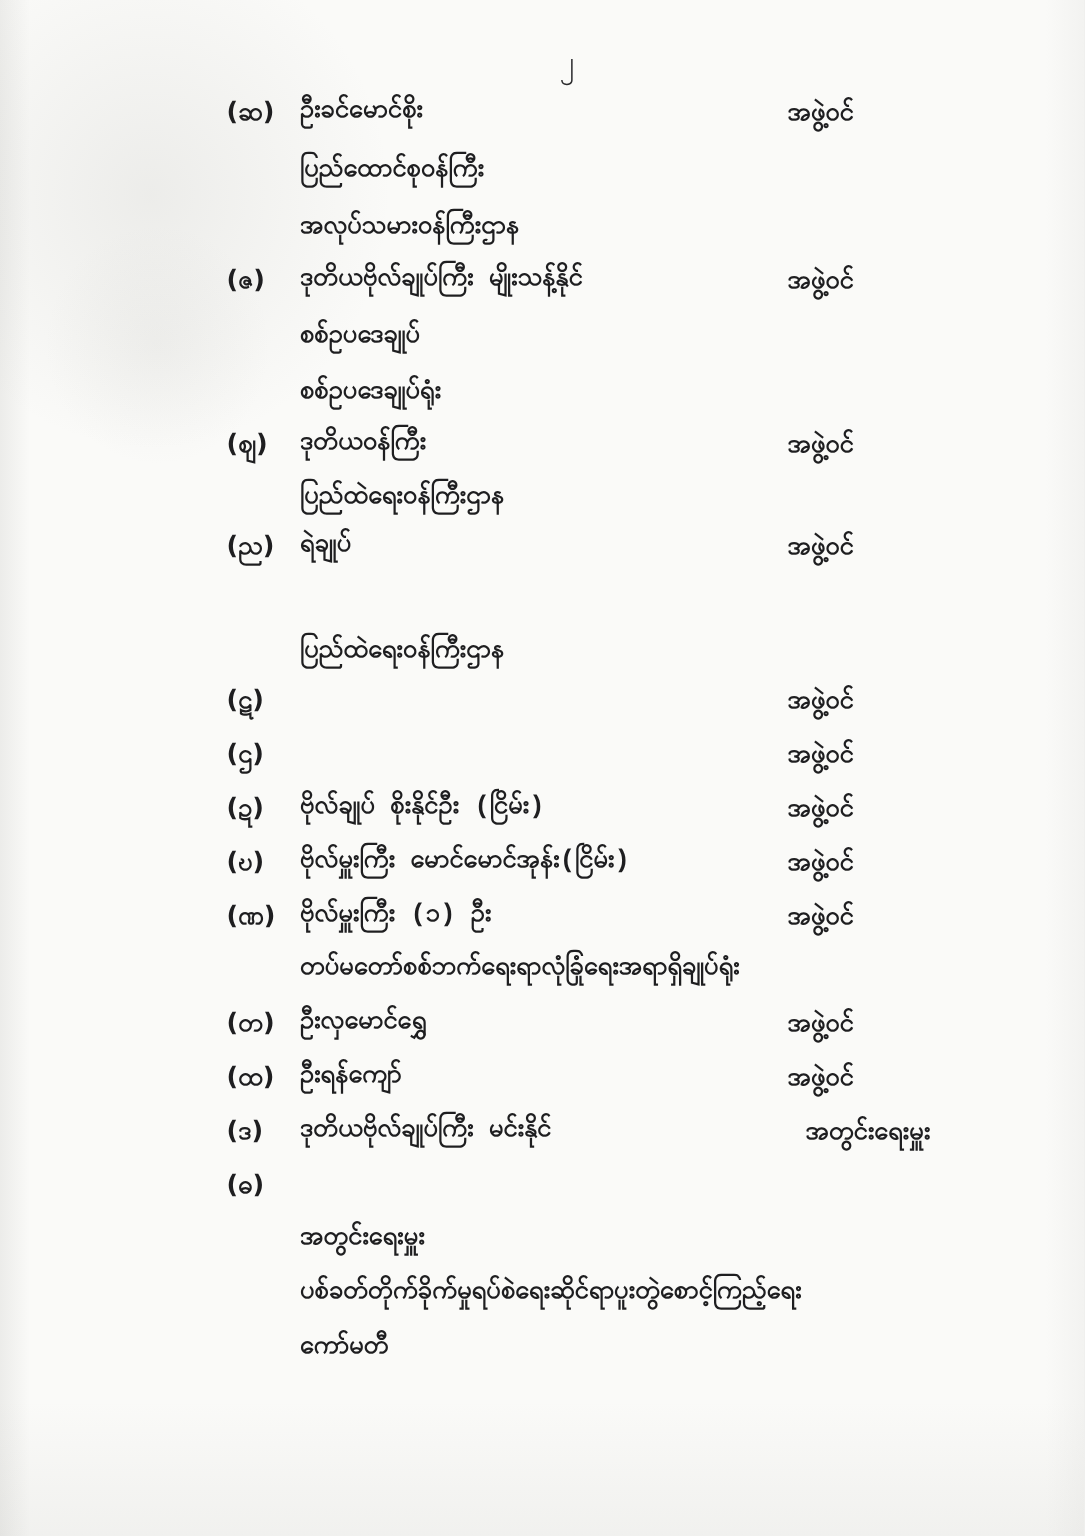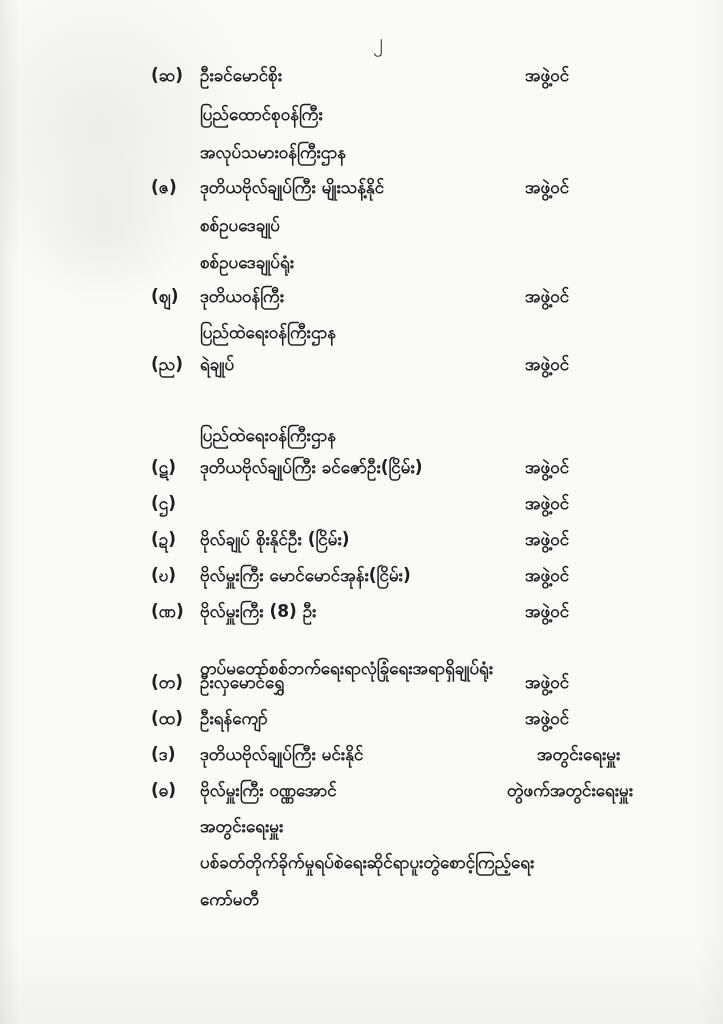--- a/index.html
+++ b/index.html
@@ -51,21 +51,21 @@
   .line {
     position: absolute;
     left: 0; width: 100%;
     height: 32px;
     font-size: 17px;
     font-weight: 600;
     line-height: 30px;
     white-space: nowrap;
   }
   .enum  { position: absolute; left: 151px; }
-  .txt   { position: absolute; left: 200px; }
+  .txt   { position: absolute; left: 200px; font-family: Liberation Mono, monospace; }
   .role  { position: absolute; }
   .role-member { left: 525px; }
   .role-sec    { left: 537px; }
   .role-joint  { left: 507px; }
 </style>
 </head>
 <body>
 
 <div class="page">
 
@@ -114,21 +114,20 @@
     <span class="enum">(ည)</span>
     <span class="txt">ရဲချုပ်</span>
     <span class="role role-member">အဖွဲ့ဝင်</span>
   </div>
   <div class="line" style="top:420px">
     <span class="txt">ပြည်ထဲရေးဝန်ကြီးဌာန</span>
   </div>
 
   <div class="line" style="top:452px">
     <span class="enum">(ဋ)</span>
-    <span class="txt">ဒုတိယဗိုလ်ချုပ်ကြီး ခင်ဇော်ဦး(ငြိမ်း)</span>
     <span class="role role-member">အဖွဲ့ဝင်</span>
   </div>
 
   <div class="line" style="top:488px">
     <span class="enum">(ဌ)</span>
     <span class="role role-member">အဖွဲ့ဝင်</span>
   </div>
 
   <div class="line" style="top:524px">
     <span class="enum">(ဍ)</span>
@@ -137,24 +136,24 @@
   </div>
 
   <div class="line" style="top:560px">
     <span class="enum">(ဎ)</span>
     <span class="txt">ဗိုလ်မှူးကြီး မောင်မောင်အုန်း(ငြိမ်း)</span>
     <span class="role role-member">အဖွဲ့ဝင်</span>
   </div>
 
   <div class="line" style="top:596px">
     <span class="enum">(ဏ)</span>
-    <span class="txt">ဗိုလ်မှူးကြီး (8) ဦး</span>
+    <span class="txt">ဗိုလ်မှူးကြီး (၁) ဦး</span>
     <span class="role role-member">အဖွဲ့ဝင်</span>
   </div>
-  <div class="line" style="top:653px">
+  <div class="line" style="top:631px">
     <span class="txt">တပ်မတော်စစ်ဘက်ရေးရာလုံခြုံရေးအရာရှိချုပ်ရုံး</span>
   </div>
 
   <div class="line" style="top:667px">
     <span class="enum">(တ)</span>
     <span class="txt">ဦးလှမောင်ရွှေ</span>
     <span class="role role-member">အဖွဲ့ဝင်</span>
   </div>
 
   <div class="line" style="top:703px">
@@ -164,22 +163,20 @@
   </div>
 
   <div class="line" style="top:739px">
     <span class="enum">(ဒ)</span>
     <span class="txt">ဒုတိယဗိုလ်ချုပ်ကြီး မင်းနိုင်</span>
     <span class="role role-sec">အတွင်းရေးမှူး</span>
   </div>
 
   <div class="line" style="top:775px">
     <span class="enum">(ဓ)</span>
-    <span class="txt">ဗိုလ်မှူးကြီး ဝဏ္ဏအောင်</span>
-    <span class="role role-joint">တွဲဖက်အတွင်းရေးမှူး</span>
   </div>
   <div class="line" style="top:811px">
     <span class="txt">အတွင်းရေးမှူး</span>
   </div>
   <div class="line" style="top:884px">
     <span class="txt">ကော်မတီ</span>
   </div>
   <div class="line" style="top:847px">
     <span class="txt">ပစ်ခတ်တိုက်ခိုက်မှုရပ်စဲရေးဆိုင်ရာပူးတွဲစောင့်ကြည့်ရေး</span>
   </div>

